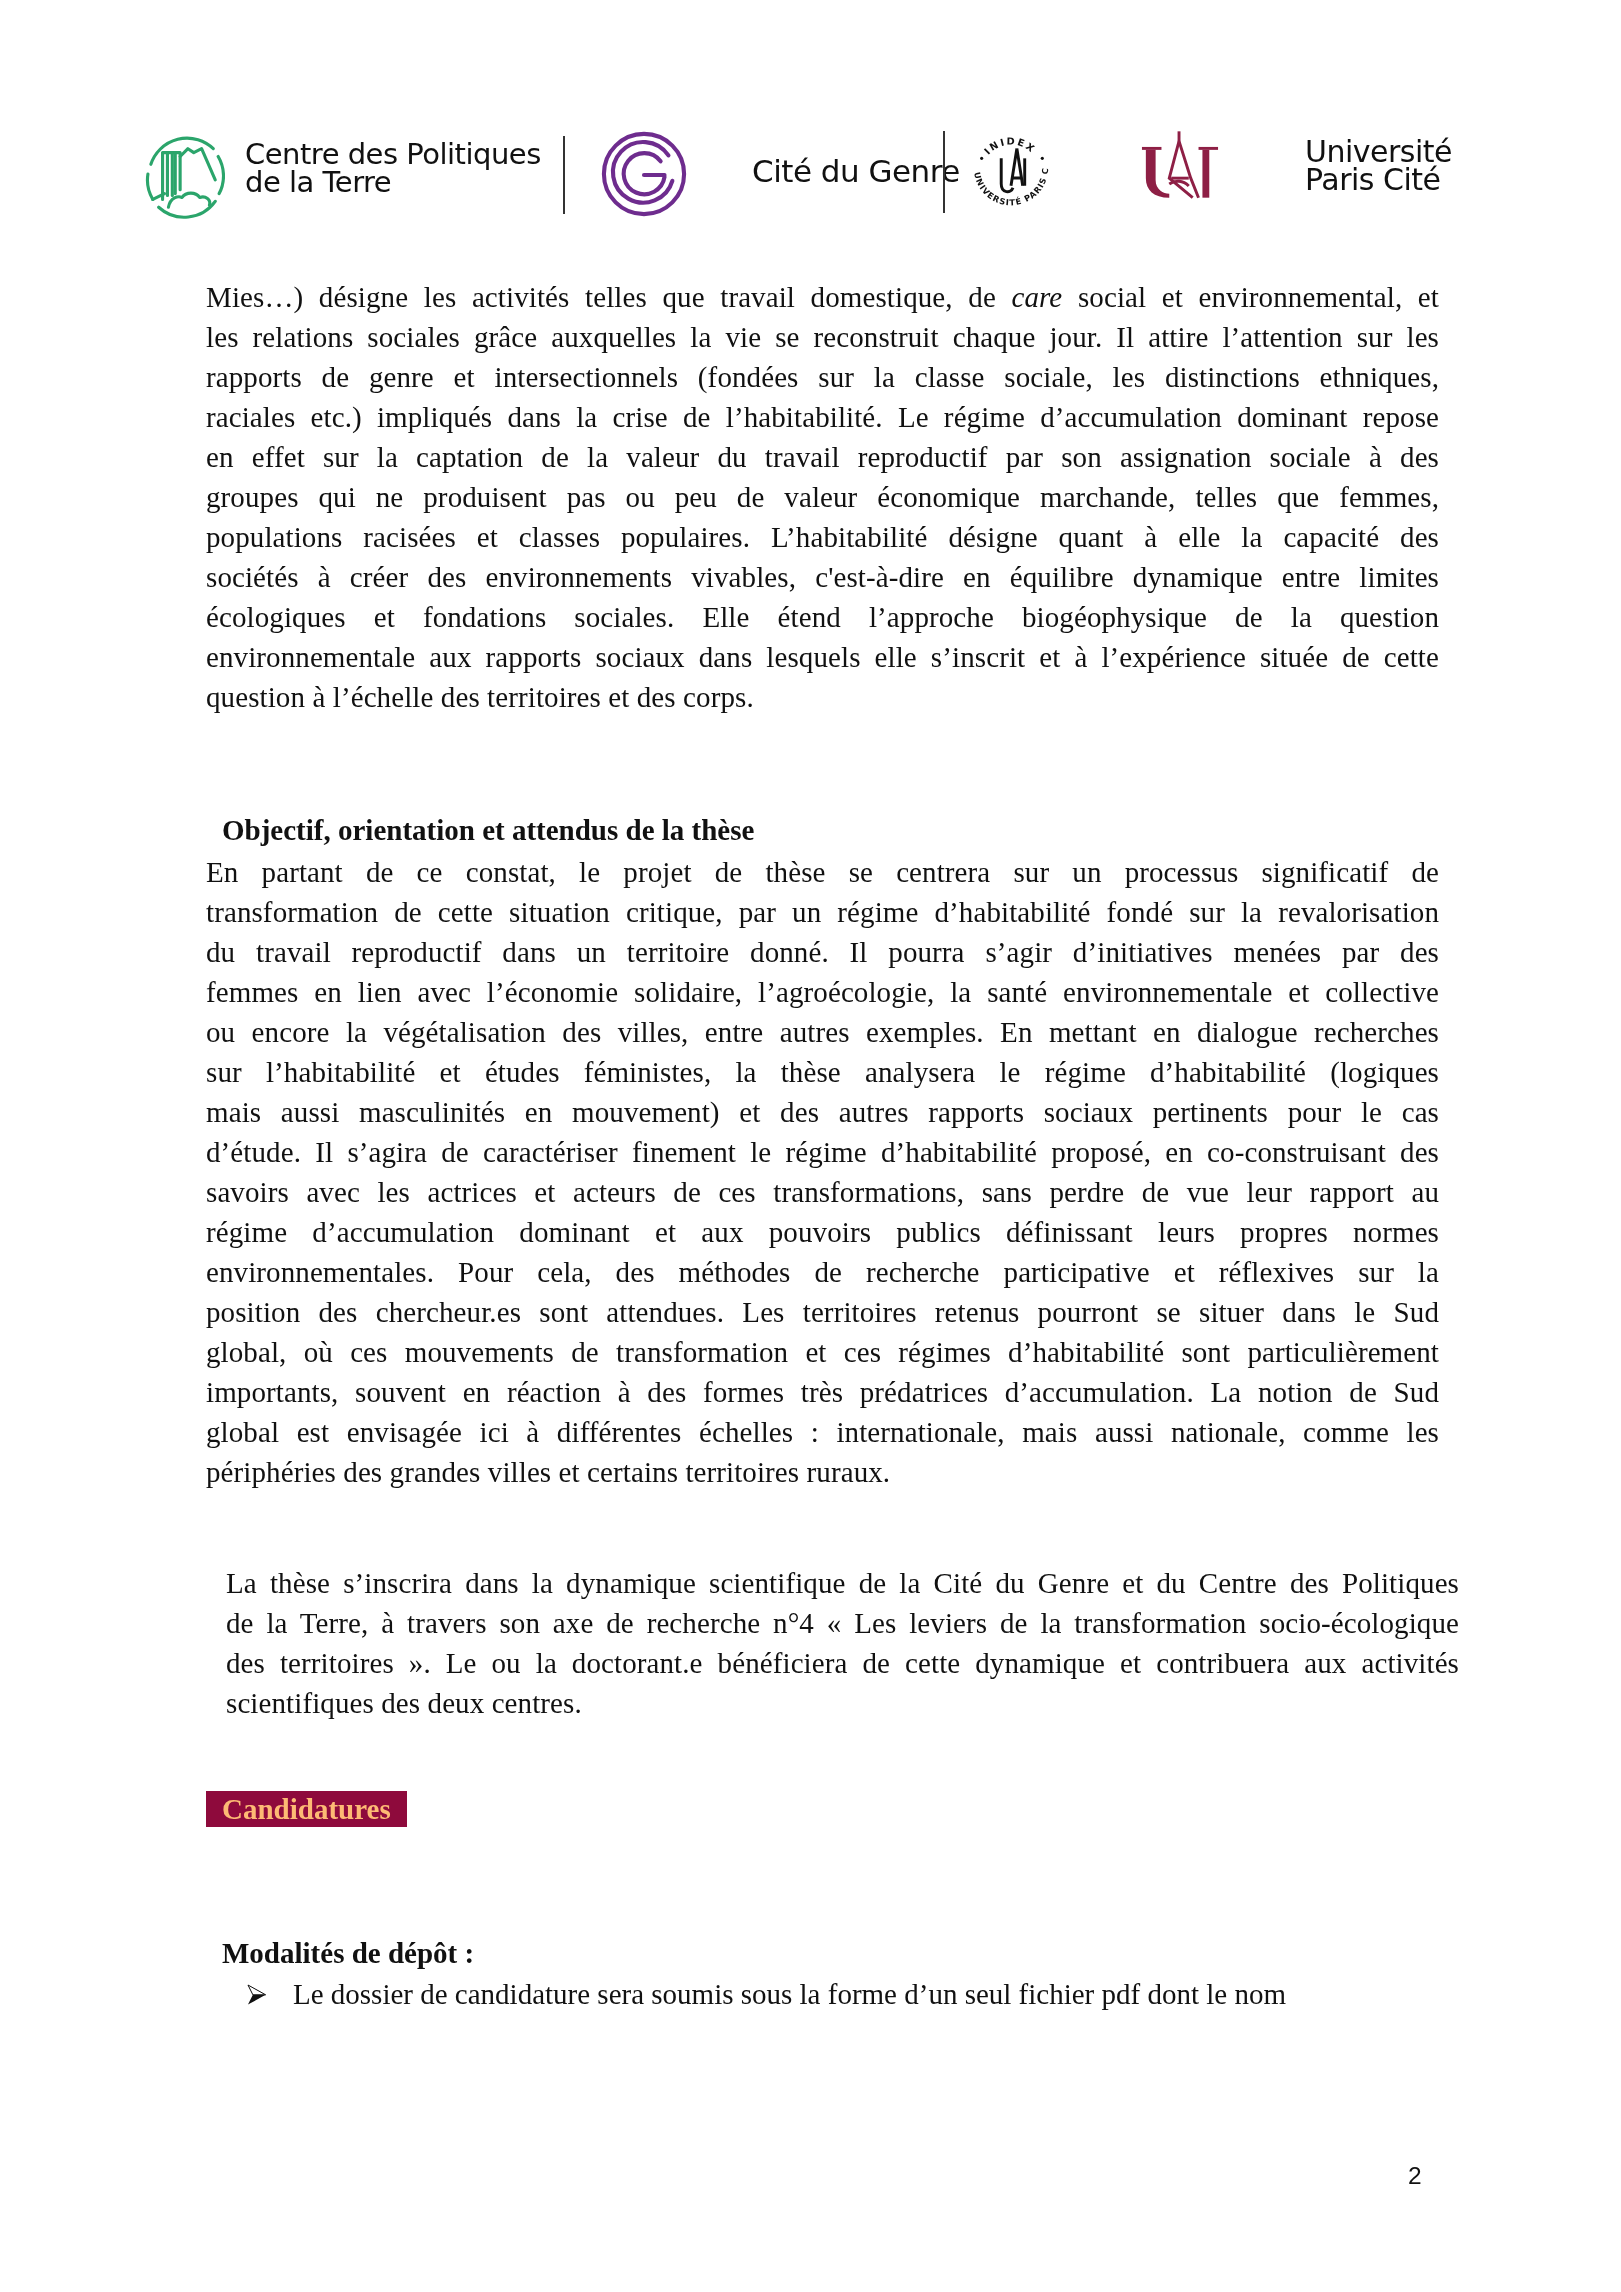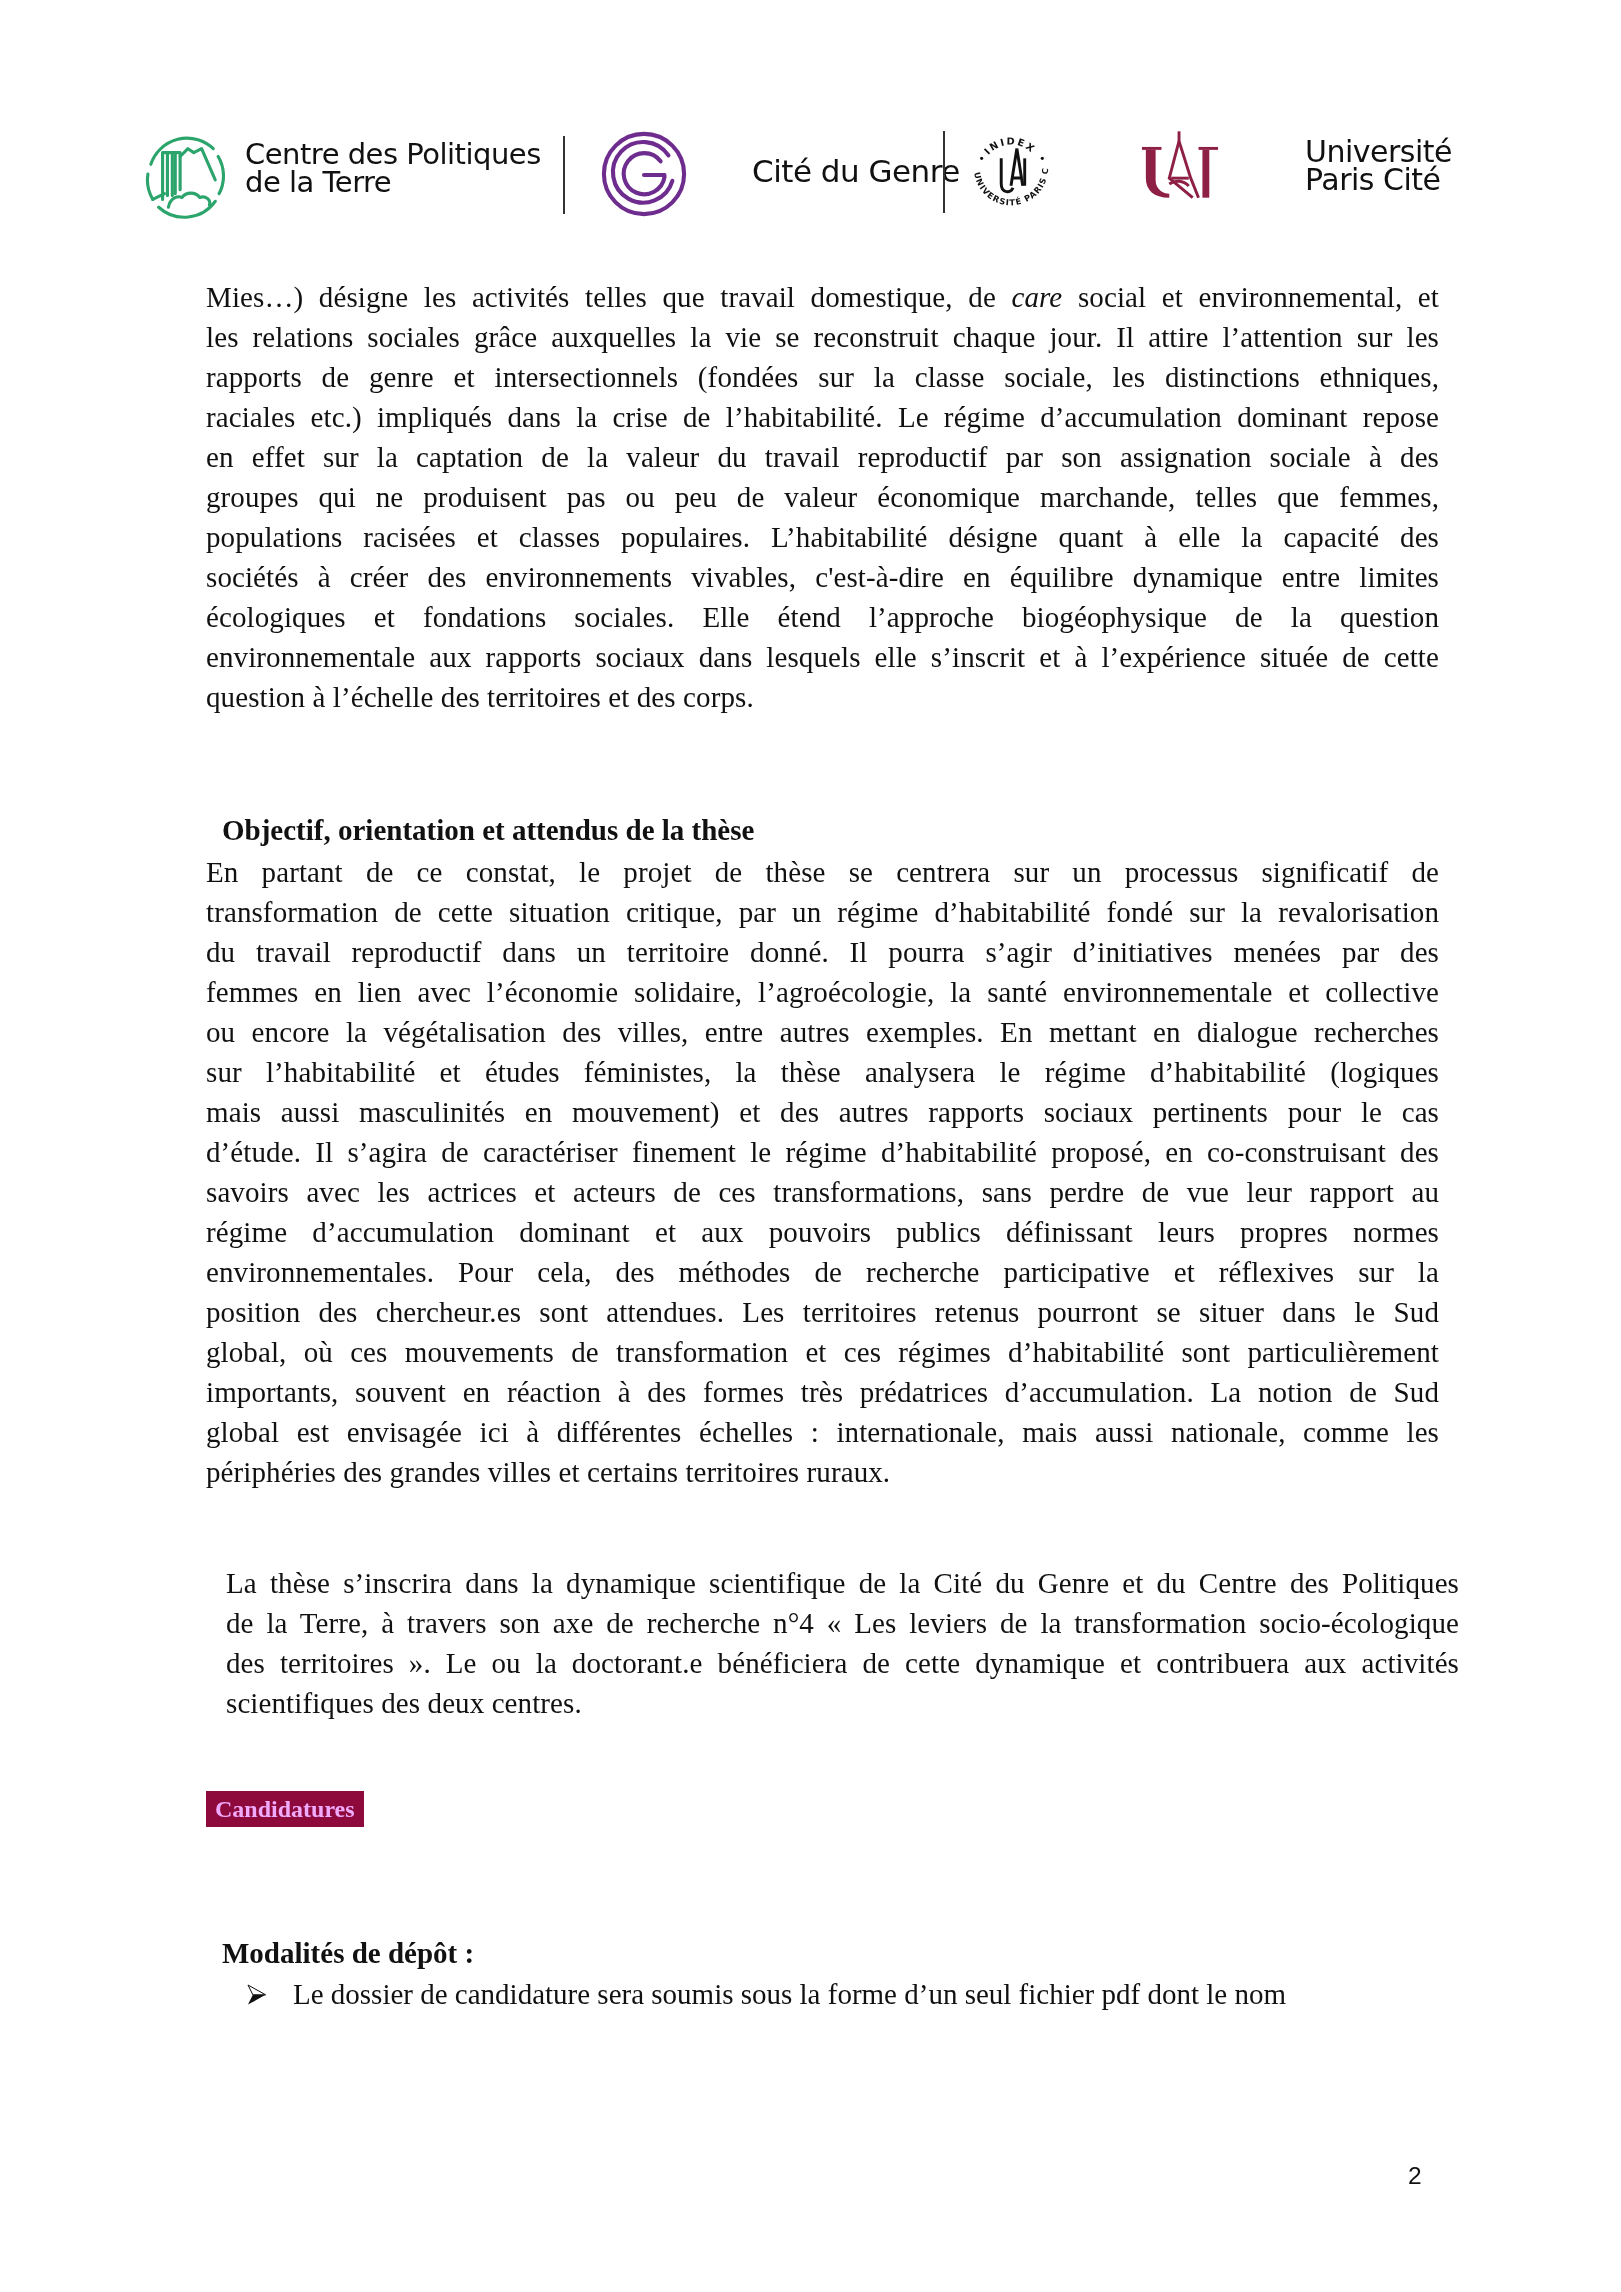--- a/index.html
+++ b/index.html
@@ -10,21 +10,21 @@
   .cdg-text { position:absolute; left:708px; top:154px; font-size:31px; line-height:35px; white-space:nowrap;margin-left:44px; }
   .upc-text { position:absolute; left:1305px; top:138px; font-size:30px; line-height:28px; white-space:nowrap; }
   .divider { position:absolute; width:2px; background:#333; }
 
   
   .body { position:absolute; left:206px; width:1233px; font-family:"DejaVu Serif", "Liberation Serif", serif; color:#111; }
   .para { font-family:"Liberation Serif", "DejaVu Serif", serif; font-size:29px; line-height:40px; text-align:justify; margin:0; letter-spacing:0.1px; word-spacing:0px; }
   .para-line { display:block; text-align:justify; text-align-last:justify; white-space:normal; height:40px; overflow:visible; }
   .para-line.last { text-align-last:left; }
   .heading { font-family:"Liberation Serif", "DejaVu Serif", serif; font-weight:bold; font-size:29px; line-height:40px; margin:16px; }
-  .highlight-heading { display:inline-block; background:#8E0A3C; color:#f0abfc; font-family:"Liberation Serif", "DejaVu Serif", serif; font-weight:bold; font-size:24px; line-height:36px; padding:0 9px; }
+  .highlight-heading { display:inline-block; background:#8E0A3C; color:#fdba74; font-family:"Liberation Serif", "DejaVu Serif", serif; font-weight:bold; font-size:29px; line-height:36px; padding:0 16px; }
   .bullet-list { position:absolute; left:247px; width:1186px; font-family:"Liberation Serif", "DejaVu Serif", serif; font-size:29px; line-height:40px; color:#111; }
   .bullet-item { position:relative; padding-left:46px; }
   .bullet-arrow { position:absolute; left:0; top:9.8px; width:19.6px; height:21.6px; }
   .page-number { position:absolute; left:1408px; top:2162px; font-family:"Liberation Sans", "DejaVu Sans", sans-serif; font-size:24.5px; color:#111; }
   em { font-style:italic; }
 </style>
 </head>
 <body>
 
 <div class="page">

